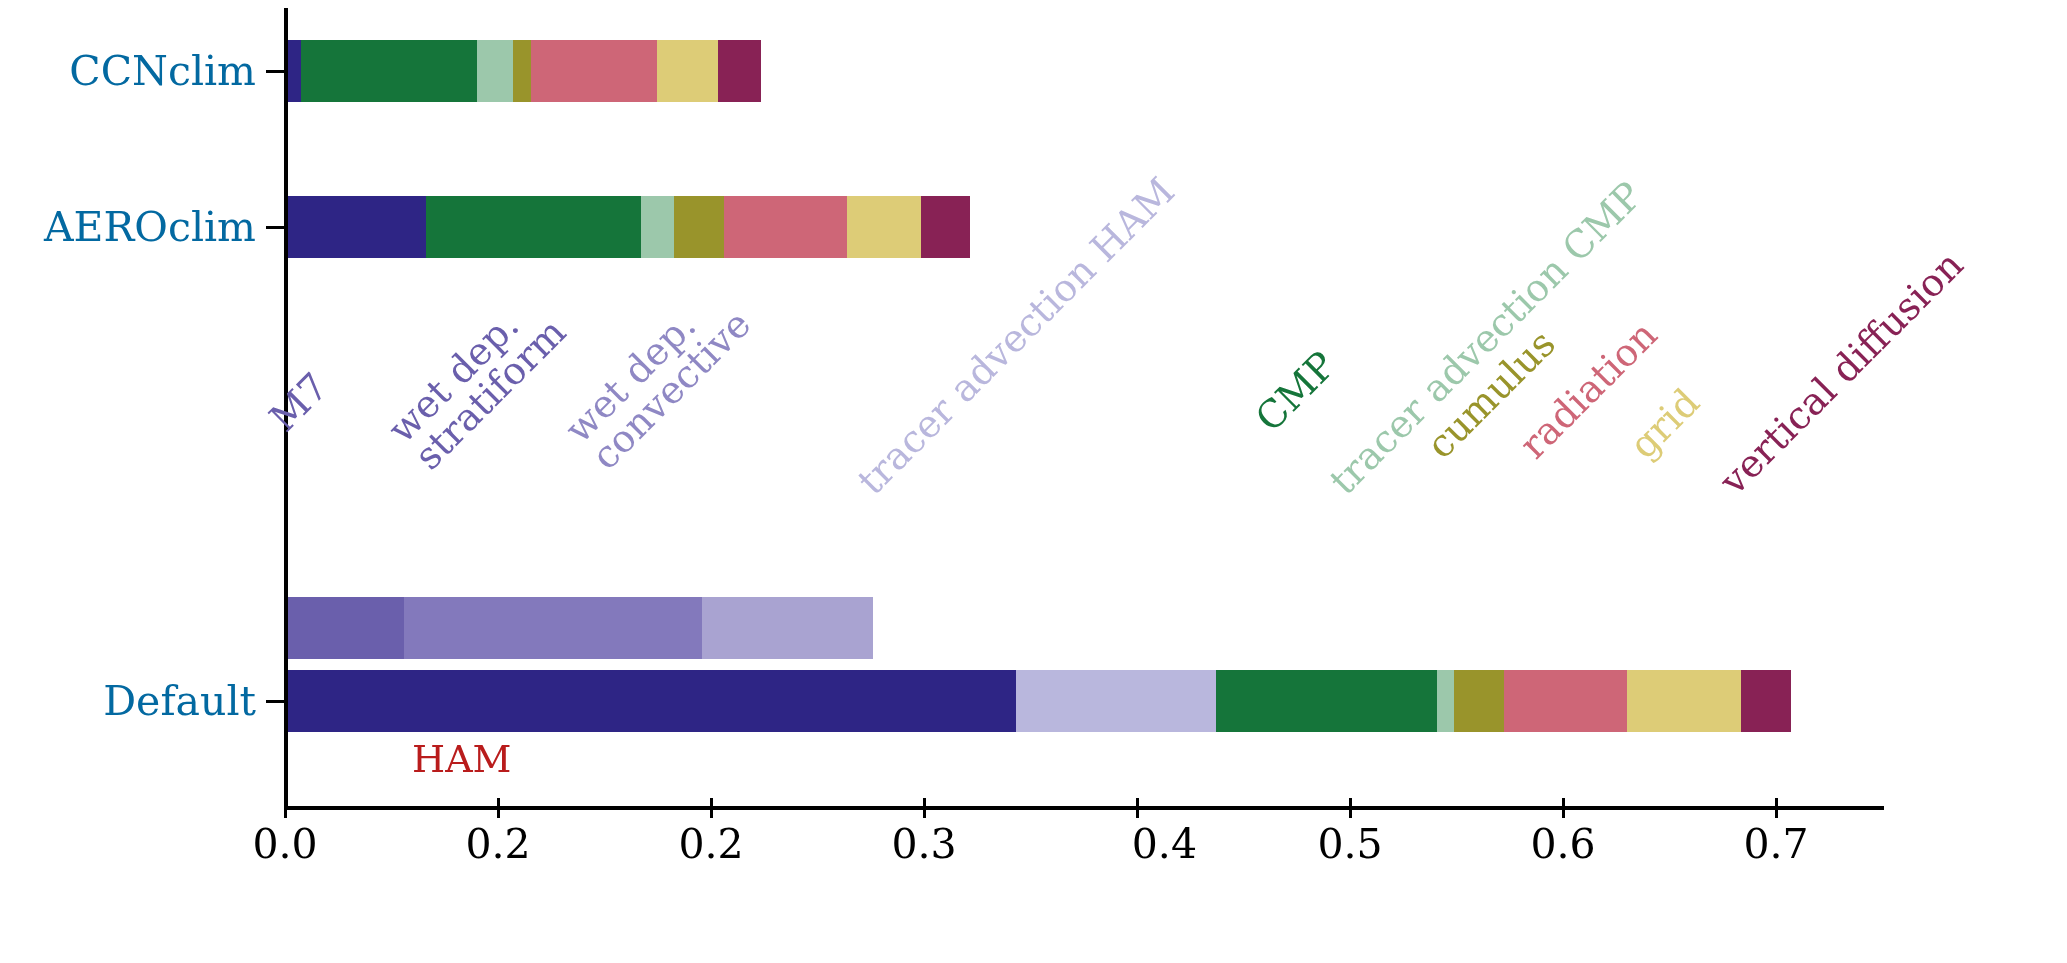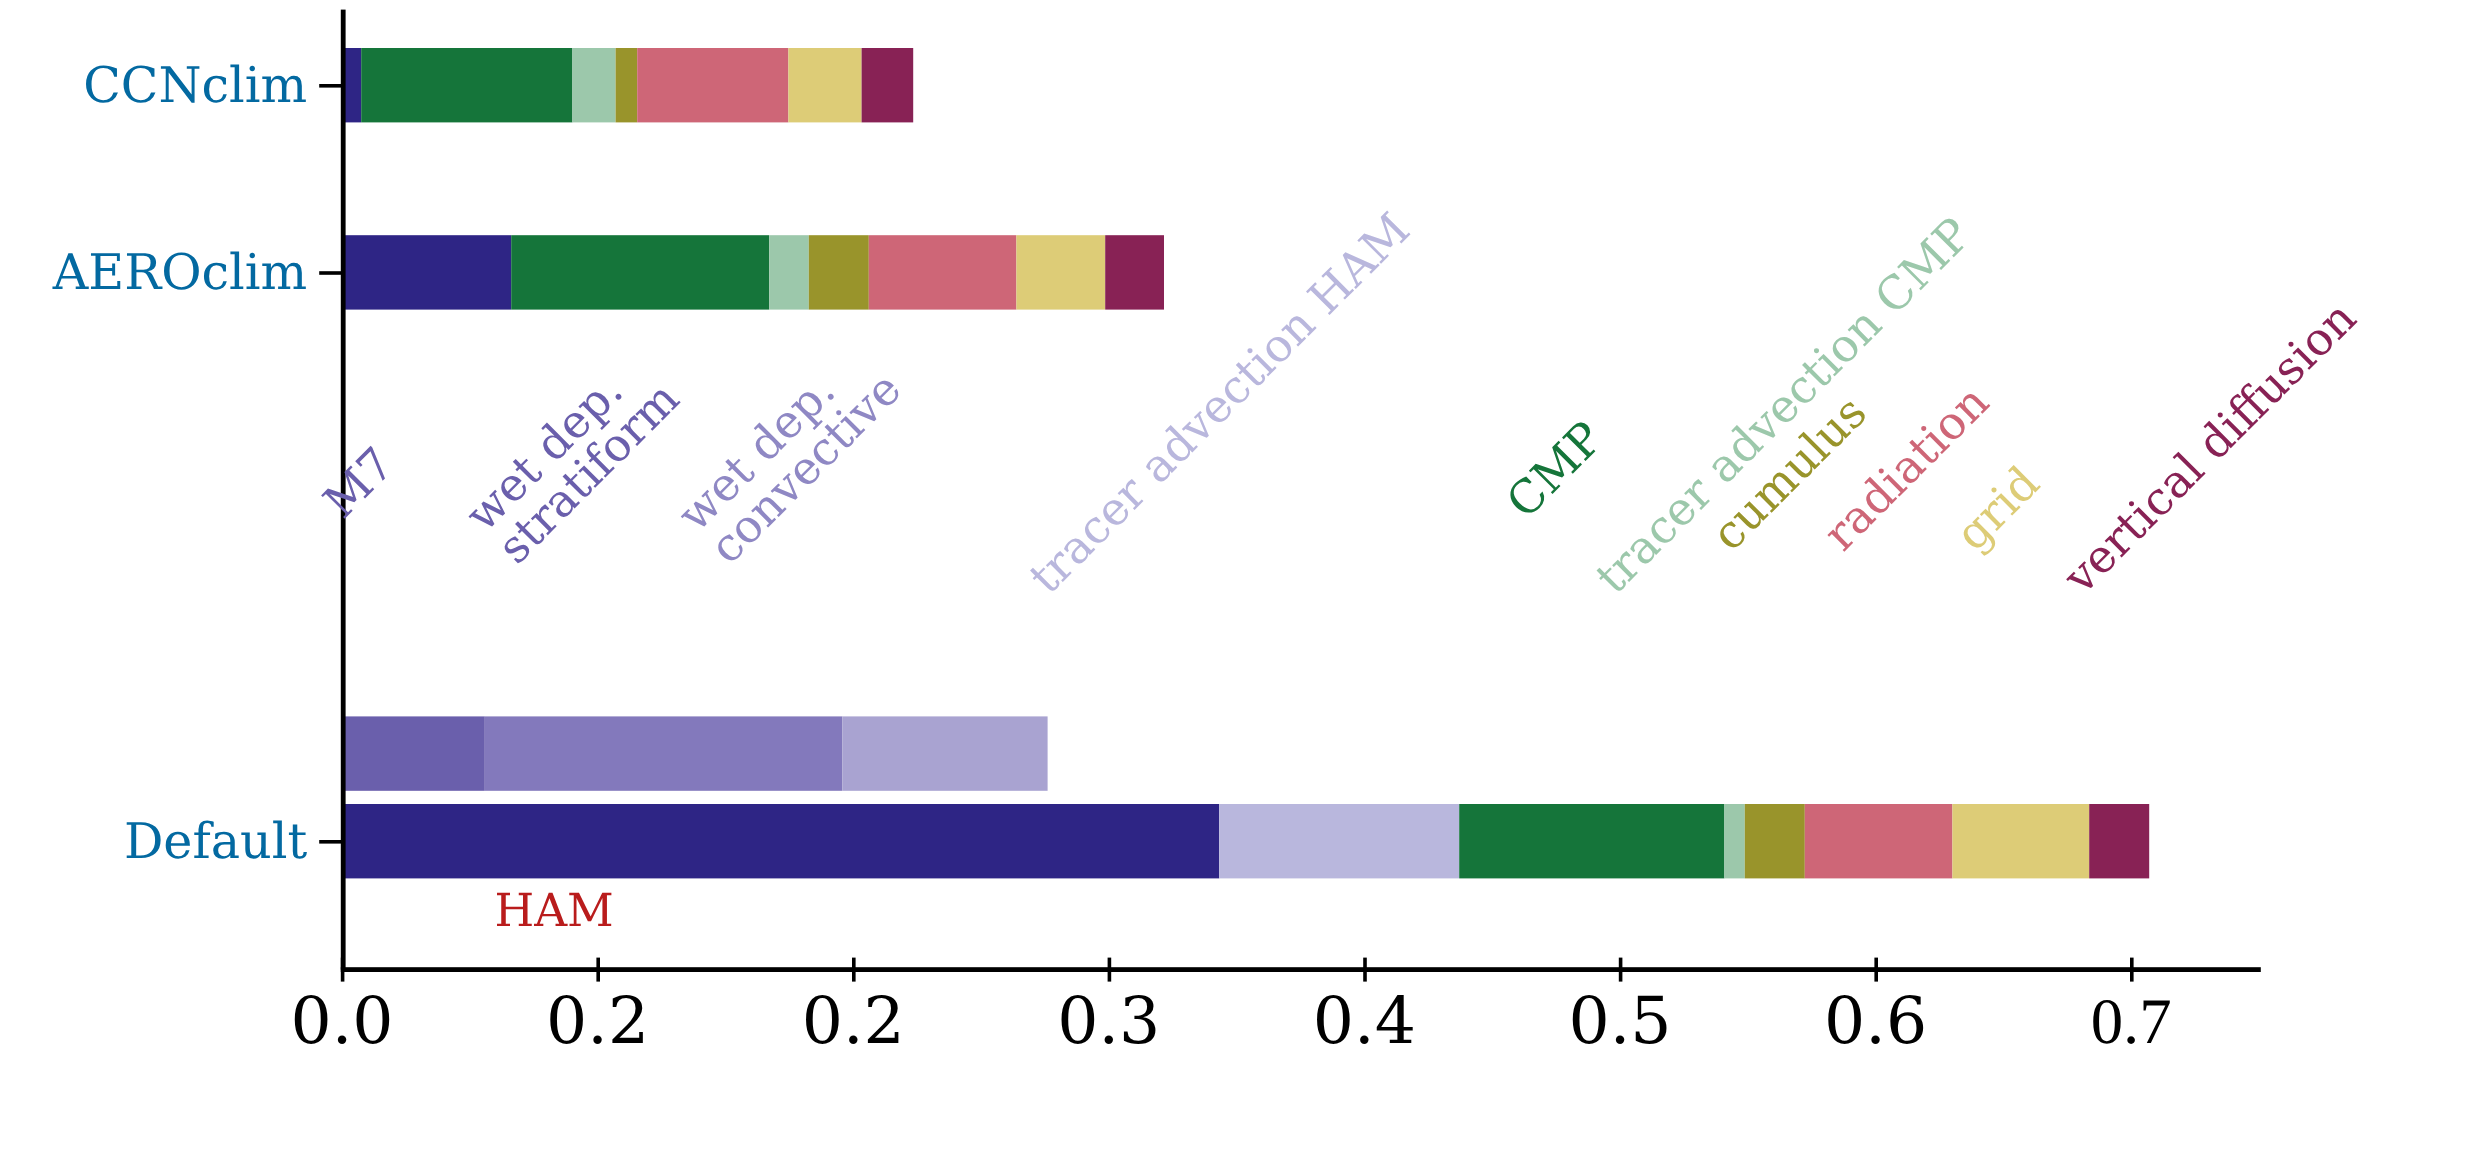--- a/index.html
+++ b/index.html
@@ -44,21 +44,21 @@
     width: 3px;
     height: 20px;
     background: #000000;
   }
   .xtick-label {
     position: absolute;
     top: 824px;
     width: 120px;
     margin-left: -60px;
     text-align: center;
-    font-size: 54px;
+    font-size: 41px;
     color: #000000;
     line-height: 1;
   }
   .ytick {
     position: absolute;
     left: 266px;
     width: 20px;
     height: 3px;
     background: #000000;
   }
@@ -153,27 +153,27 @@
   <div id="xticks-layer">
       <div class="xtick" style="left: 284px;"></div>
       <div class="xtick-label" style="left: 285px;">0.0</div>
       <div class="xtick" style="left: 497px;"></div>
       <div class="xtick-label" style="left: 498px;">0.2</div>
       <div class="xtick" style="left: 710px;"></div>
       <div class="xtick-label" style="left: 711px; text-align: center;">0.2</div>
       <div class="xtick" style="left: 923px;"></div>
       <div class="xtick-label" style="left: 924px;">0.3</div>
       <div class="xtick" style="left: 1136px;"></div>
-      <div class="xtick-label" style="left: 1137px;">0.4</div>
+      <div class="xtick-label" style="left: 1137px; text-align: right;">0.4</div>
       <div class="xtick" style="left: 1349px;"></div>
       <div class="xtick-label" style="left: 1350px;">0.5</div>
       <div class="xtick" style="left: 1562px;"></div>
       <div class="xtick-label" style="left: 1563px;">0.6</div>
       <div class="xtick" style="left: 1775px;"></div>
-      <div class="xtick-label" style="left: 1776px; font-family: Liberation Serif, serif;">0.7</div>
+      <div class="xtick-label" style="left: 1776px;">0.7</div>
     </div>
   <div id="yticks-layer">
       <div class="ytick" style="top: 70px;"></div>
       <div class="ytick-label" style="top: 71px;">CCNclim</div>
       <div class="ytick" style="top: 226px;"></div>
       <div class="ytick-label" style="top: 227px;">AEROclim</div>
       <div class="ytick" style="top: 700px;"></div>
       <div class="ytick-label" style="top: 701px;">Default</div>
     </div>
 

